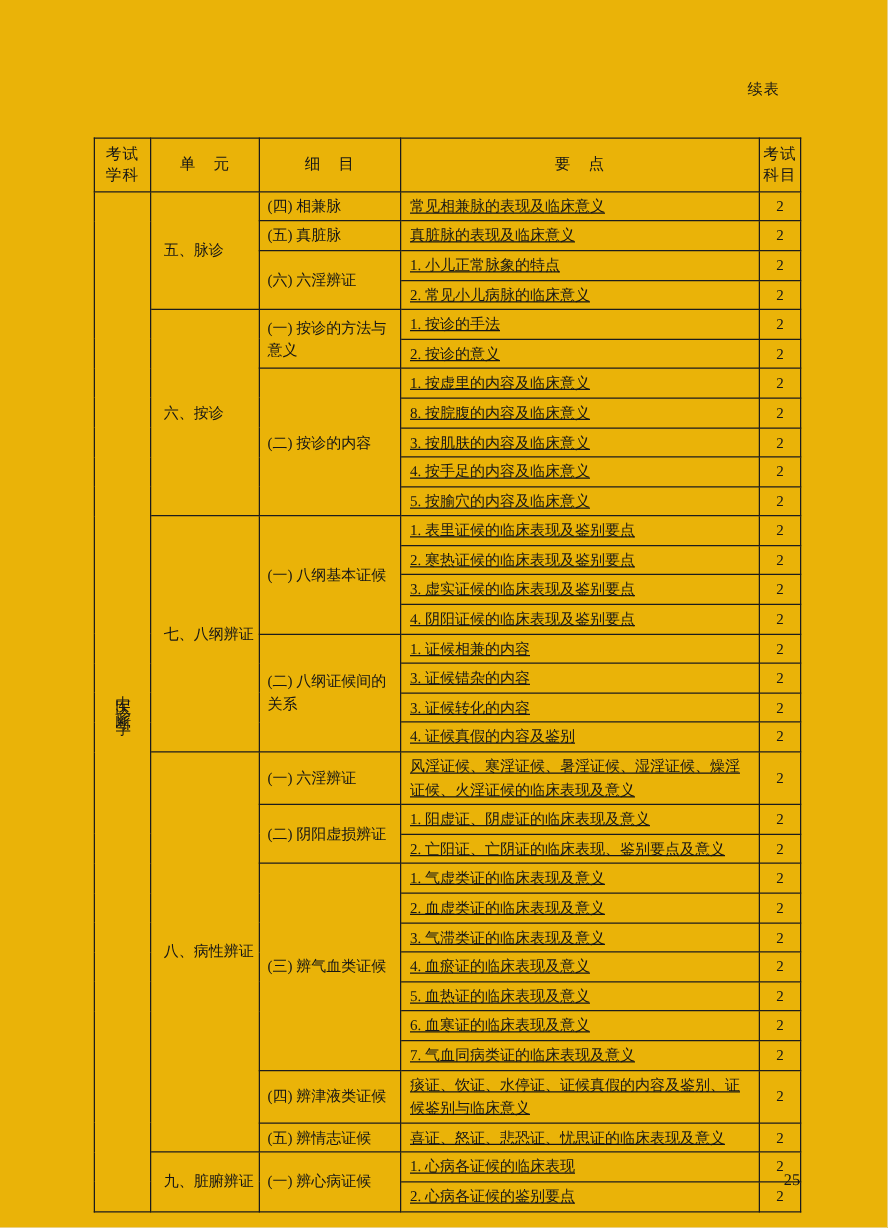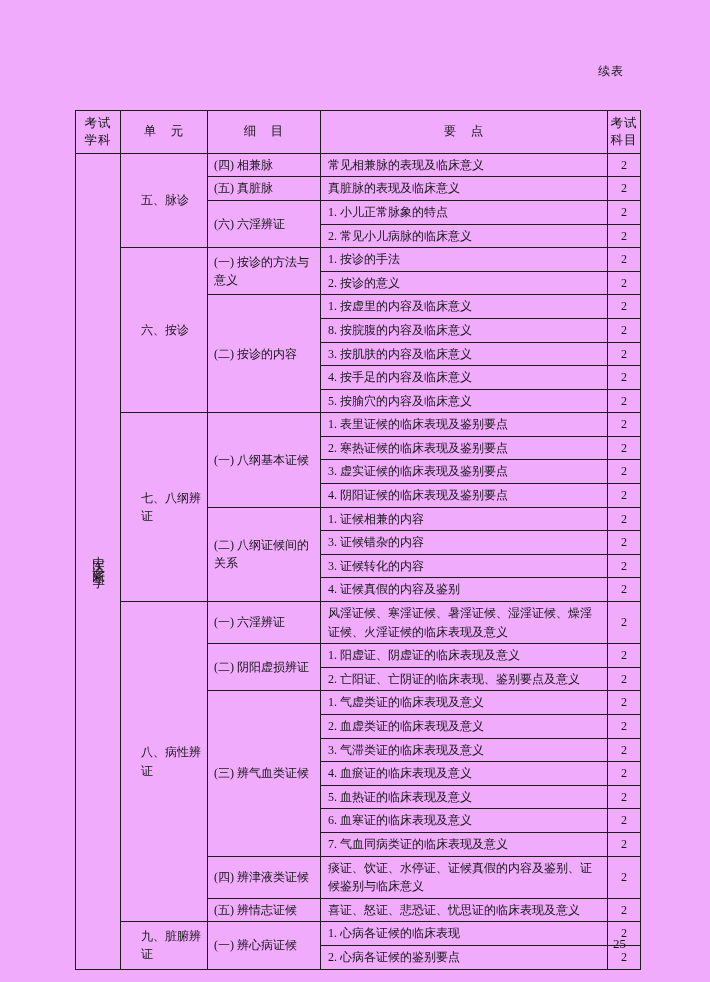--- a/index.html
+++ b/index.html
@@ -2,34 +2,34 @@
 <html><head>
 <meta charset="utf-8">
 <style>
   * { margin: 0; padding: 0; box-sizing: border-box; }
   html, body { background: #e8e8e8; }
   body { font-family: "Liberation Serif", "DejaVu Serif", serif; color: #161616; }
   .page {
     position: relative;
     width: 710px;
     height: 982px;
-    background: #f0abfc;
+    background: #eab308;
     overflow: hidden;
   }
   .continued-label {
     position: absolute;
     top: 63px;
     right: 86px;
     font-size: 12px;
     letter-spacing: 1px;
   }
   .page-number {
     position: absolute;
     top: 936px;
-    right: 84px;
+    right: 70px;
     font-size: 13px;
   }
   table.syllabus {
     position: absolute;
     left: 75px;
     top: 110px;
     width: 565px;
     border-collapse: collapse;
     table-layout: fixed;
     border: 1.5px solid #1c1c1c;
@@ -49,23 +49,23 @@
     line-height: 1.35;
     white-space: pre-line;
     letter-spacing: 1px;
     border-bottom: 1.5px solid #1c1c1c;
   }
   td {
     font-size: 12px;
     line-height: 1.55;
     vertical-align: middle;
   }
-  td.point-cell  { padding: 2px 4px 2px 7px; height: 23px; }
+  td.point-cell  { padding: 2px 4px 2px 7px; height: 23px; text-decoration: underline; }
   td.score-cell  { text-align: center; padding: 2px 1px; }
-  td.unit-cell   { padding: 2px 2px 2px 20px; }
+  td.unit-cell   { padding: 2px 2px 2px 10px; }
   td.detail-cell { padding: 2px 4px 2px 6px; font-family: Liberation Serif, serif; }
   td.subject-cell { text-align: center; vertical-align: middle; }
   .vertical-text {
     display: inline-block;
     writing-mode: vertical-rl;
     text-orientation: upright;
     letter-spacing: 5px;
     font-size: 12.5px;
   }
 </style>

